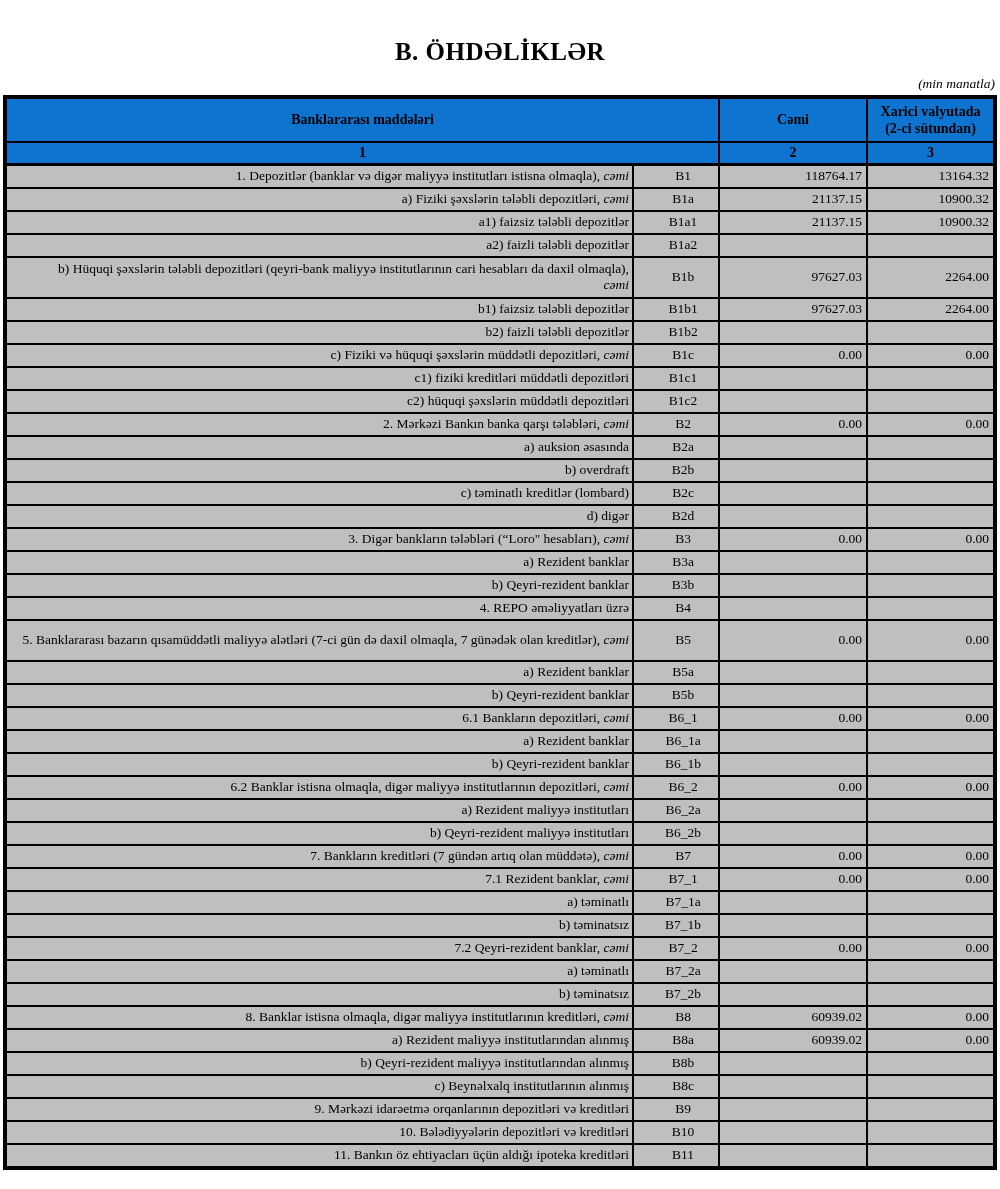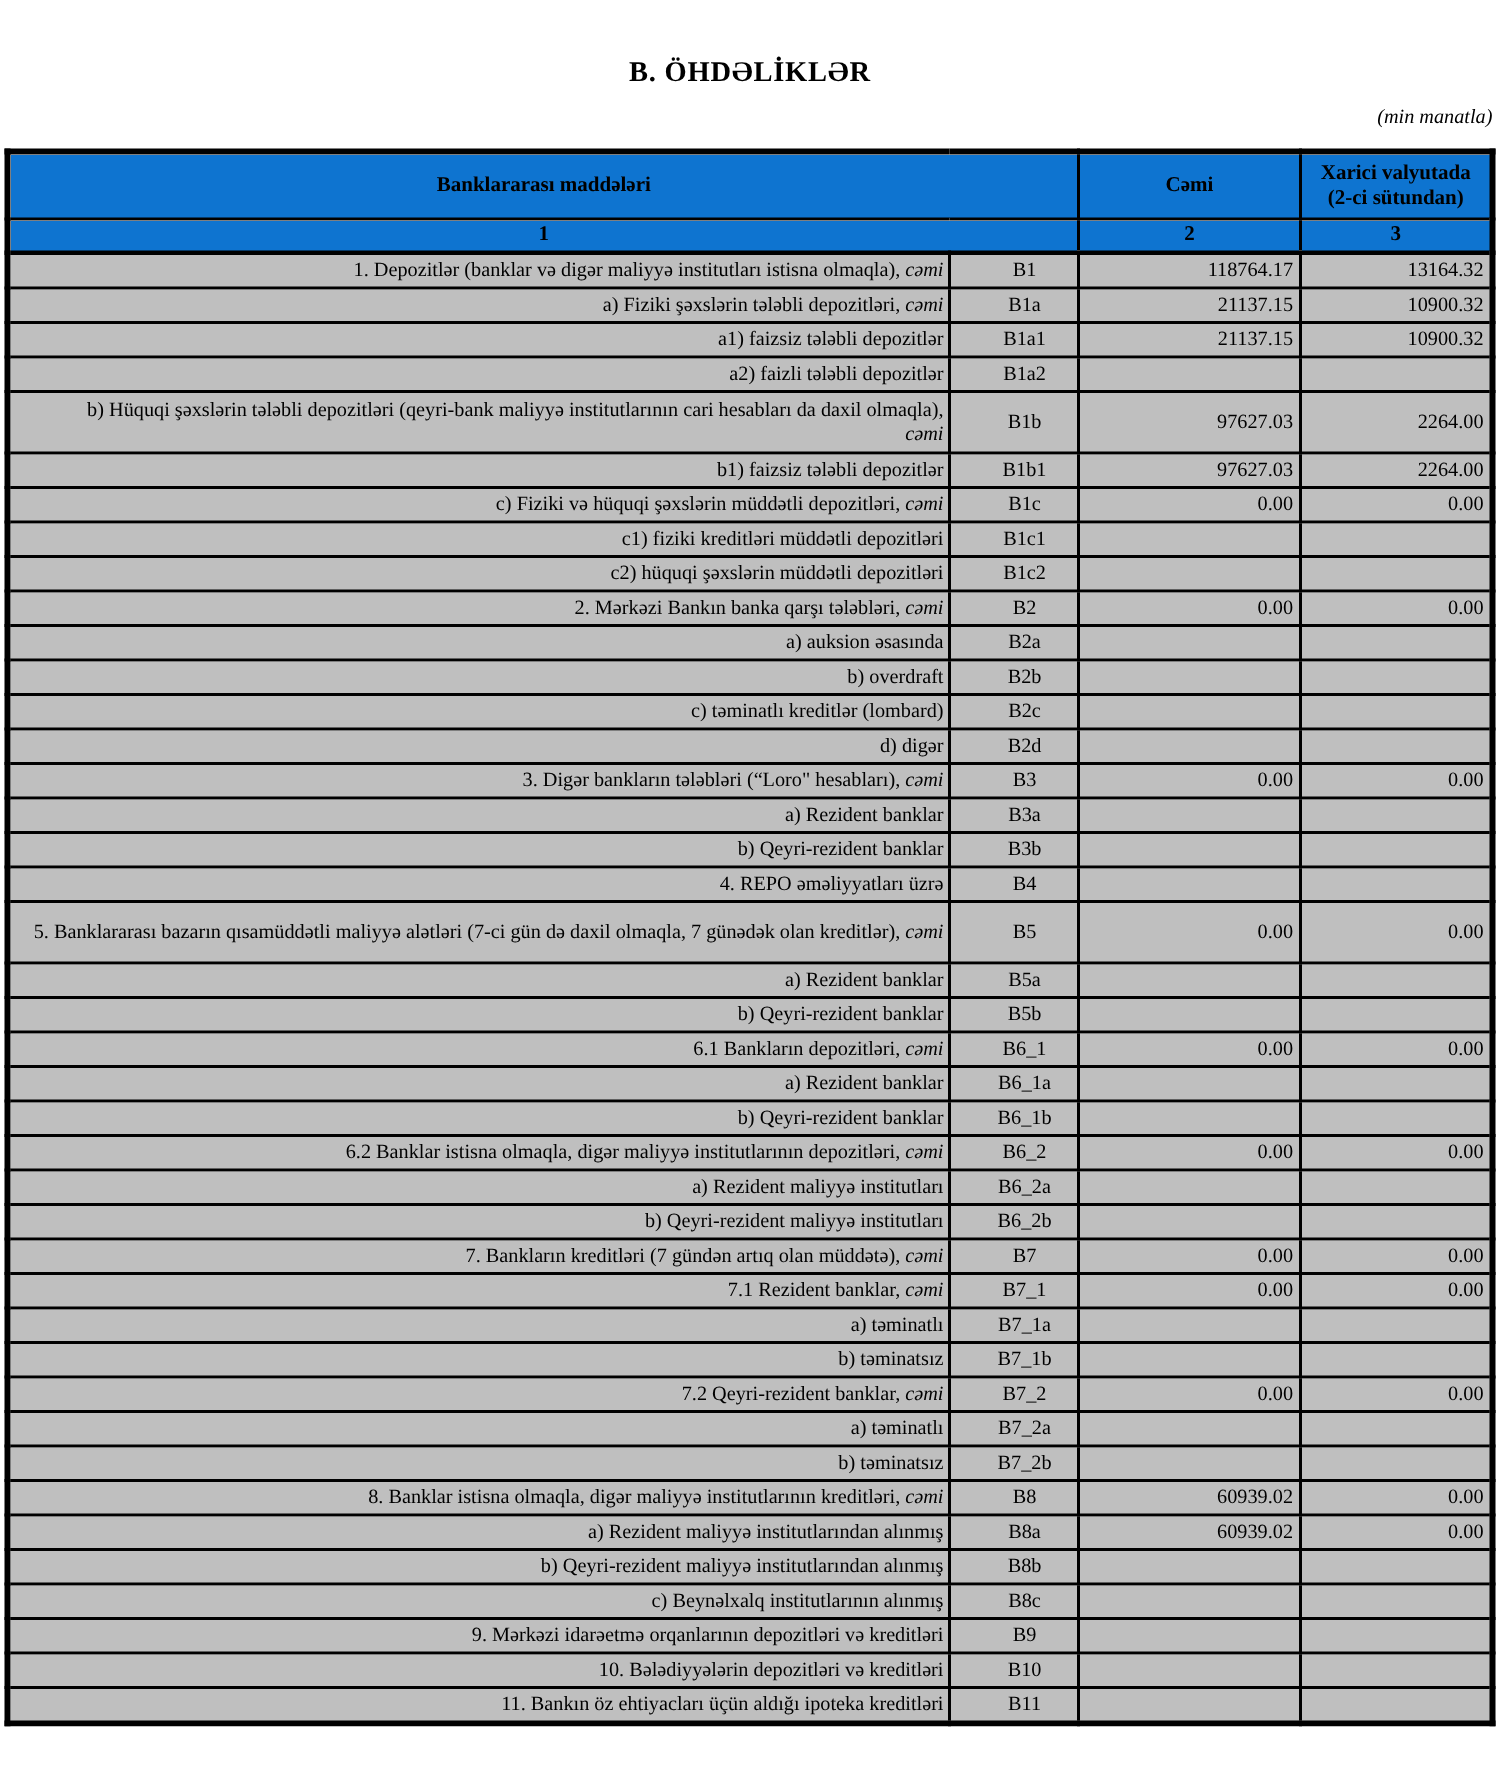--- a/index.html
+++ b/index.html
@@ -10,30 +10,30 @@
   html,body{margin:0;padding:0;background:#ffffff;}
   body{
     width:1000px;
     font-family:"Liberation Serif", serif;
     color:#000;
   }
   .page{position:relative;width:1000px;}
   .title{
     text-align:center;
     font-weight:bold;
-    font-size:19px;
+    font-size:25px;
     letter-spacing:.5px;
     padding-top:38px;
     margin:0 0 0 0;
   }
   .note{
     text-align:right;
     font-style:italic;
     font-size:13.5px;
-    margin:10px 5px 13px 0;
+    margin:10px 5px 3px 0;
   }
   table{
     border-collapse:collapse;
     table-layout:fixed;
     width:994px;
     margin:0 3px;
     border:4px solid var(--border);
   }
   col.c-label{width:628px;}
   col.c-code{width:86px;}
@@ -129,20 +129,26 @@
           <td class="num">97627.03</td>
           <td class="num">2264.00</td>
         </tr>
         <tr>
           <td class="label ind2">b1) faizsiz tələbli depozitlər</td>
           <td class="code">B1b1</td>
           <td class="num">97627.03</td>
           <td class="num">2264.00</td>
         </tr>
         <tr>
+          <td class="label ind2">b2) faizli tələbli depozitlər</td>
+          <td class="code">B1b2</td>
+          <td class="num"></td>
+          <td class="num"></td>
+        </tr>
+        <tr>
           <td class="label ind1">c) Fiziki və hüquqi şəxslərin müddətli depozitləri, <i>cəmi</i></td>
           <td class="code">B1c</td>
           <td class="num">0.00</td>
           <td class="num">0.00</td>
         </tr>
         <tr>
           <td class="label ind2">c1) fiziki kreditləri müddətli depozitləri</td>
           <td class="code">B1c1</td>
           <td class="num"></td>
           <td class="num"></td>

